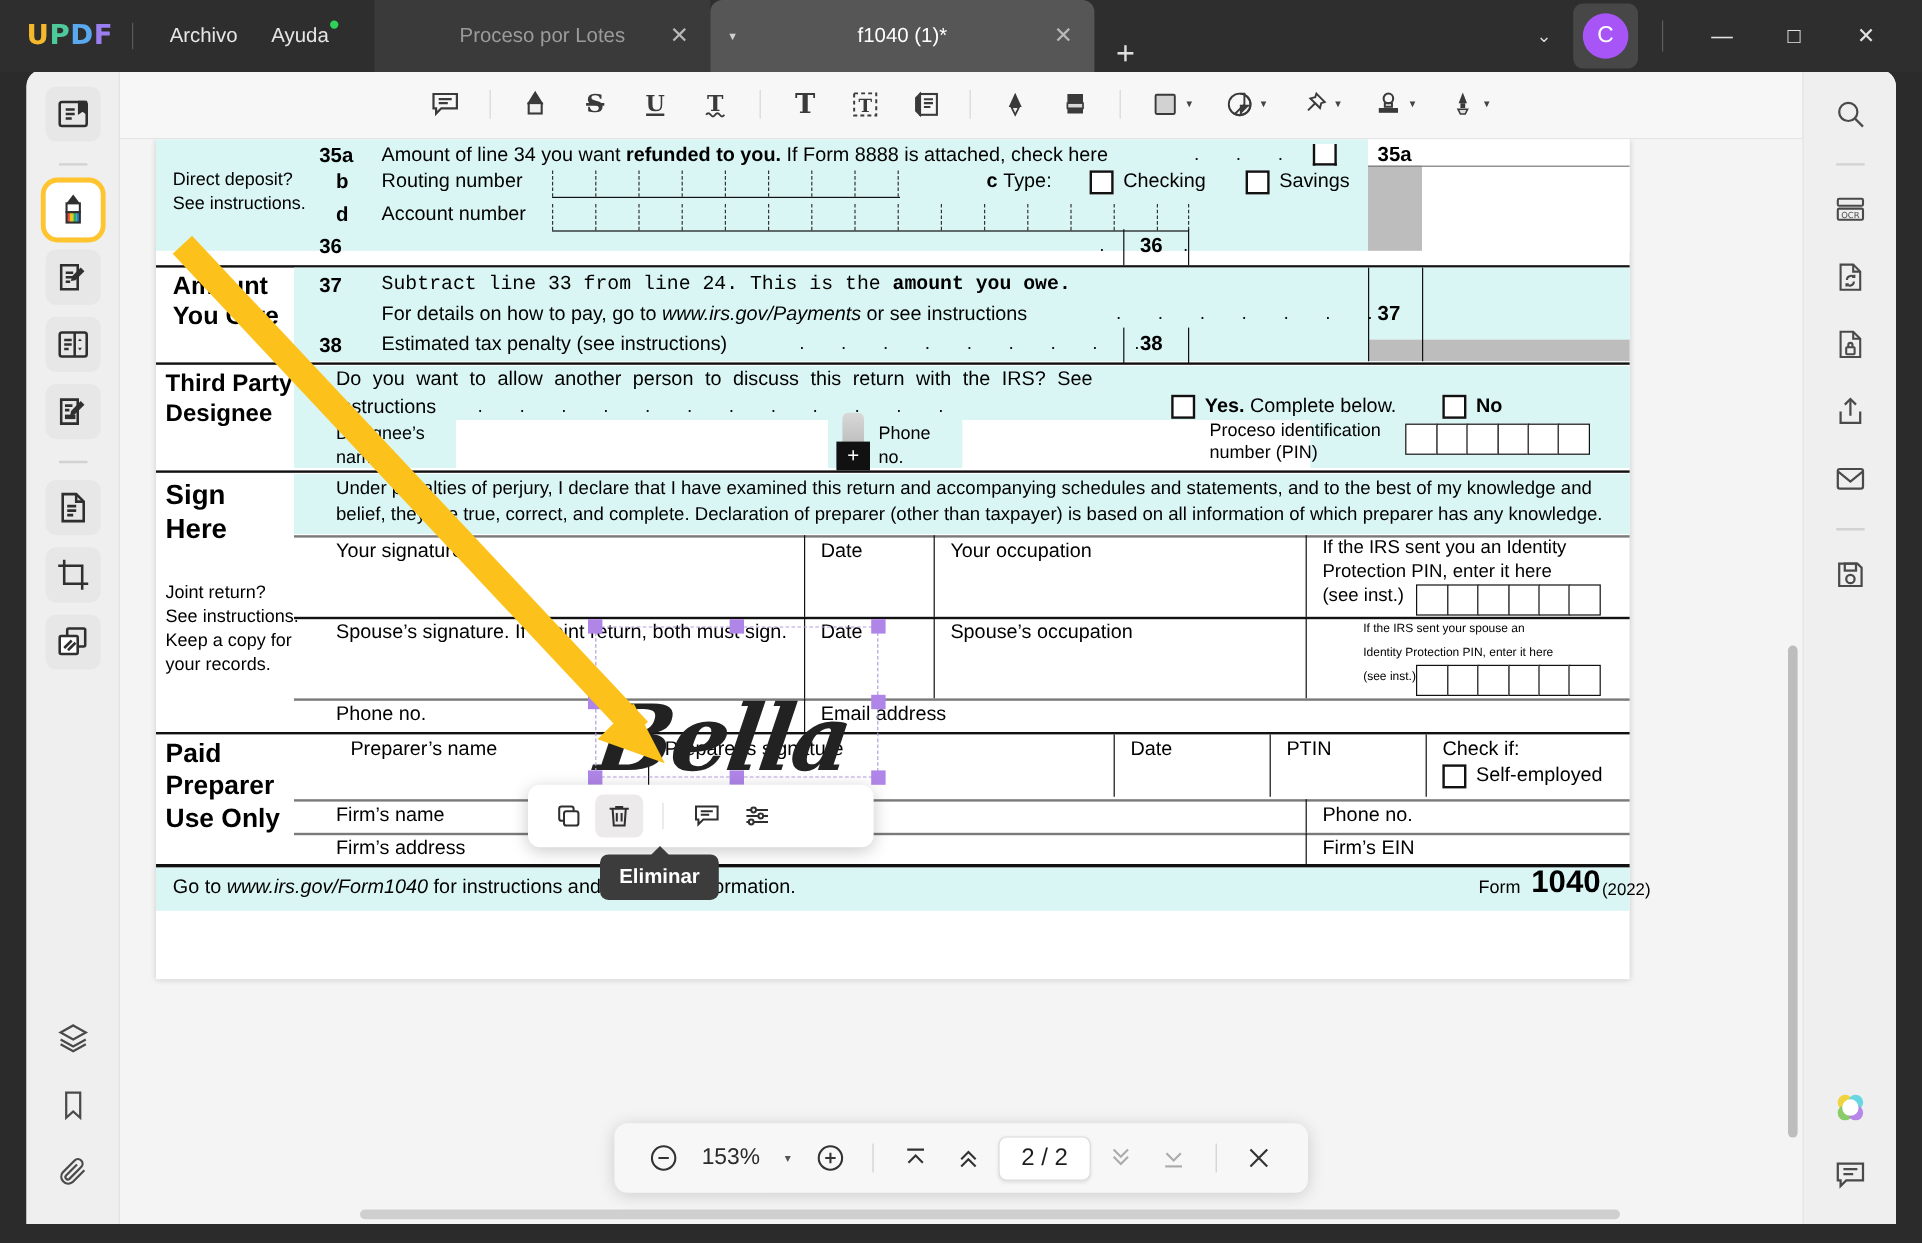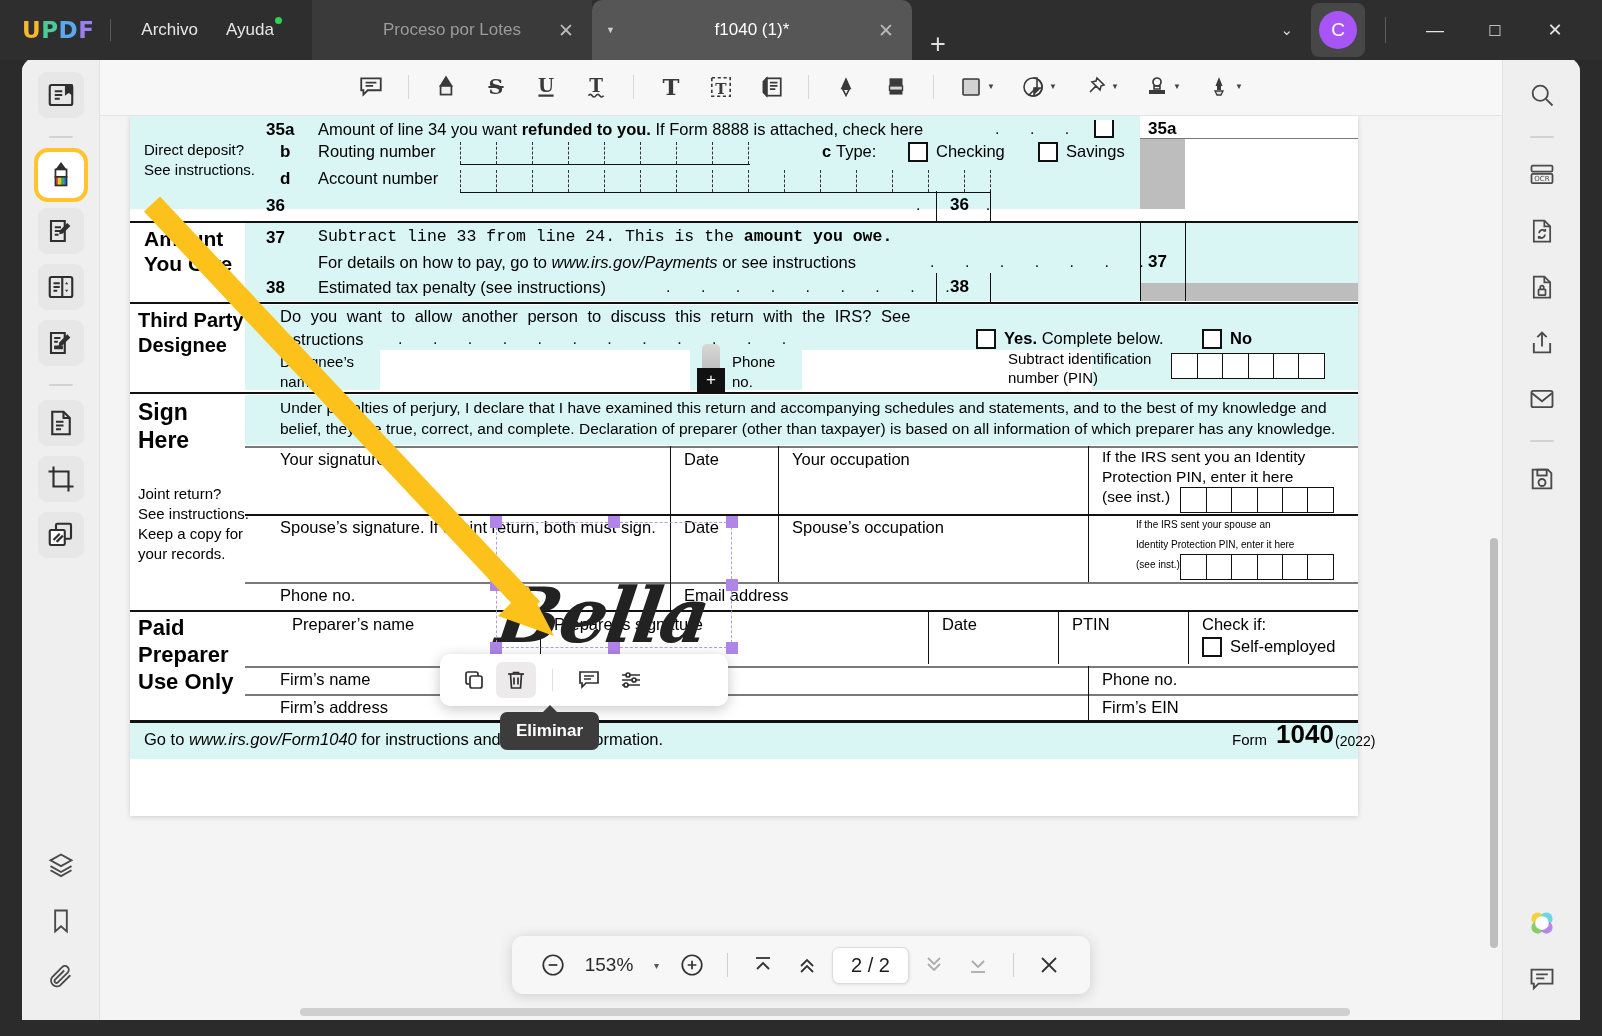--- a/index.html
+++ b/index.html
@@ -639,21 +639,21 @@
         <div class="ftext" style="left:874px;top:212px;"><b>Yes.</b><span> Complete below.</span></div>
         <div class="cbox" style="left:1072px;top:213px;width:20px;height:20px;"></div>
         <div class="fb ftext" style="left:1100px;top:212px;">No</div>
         <div class="ftext" style="left:150px;top:236px;font-size:15px;">
           <span>Designee’s</span><br><span>name</span>
         </div>
         <div class="ftext" style="left:602px;top:236px;font-size:15px;">
           <span>Phone</span><br><span>no.</span>
         </div>
         <div class="ftext" style="left:878px;top:233px;font-size:15px;line-height:19px;">
-          <span>Subtract identification</span><br><span>number (PIN)</span>
+          <span>Proceso identification</span><br><span>number (PIN)</span>
         </div>
         <div class="boxrow" style="left:1043px;top:237px;">
           <div class="c"></div>
             <div class="c"></div>
             <div class="c"></div>
             <div class="c"></div>
             <div class="c"></div>
             <div class="c"></div>
         </div>
 

